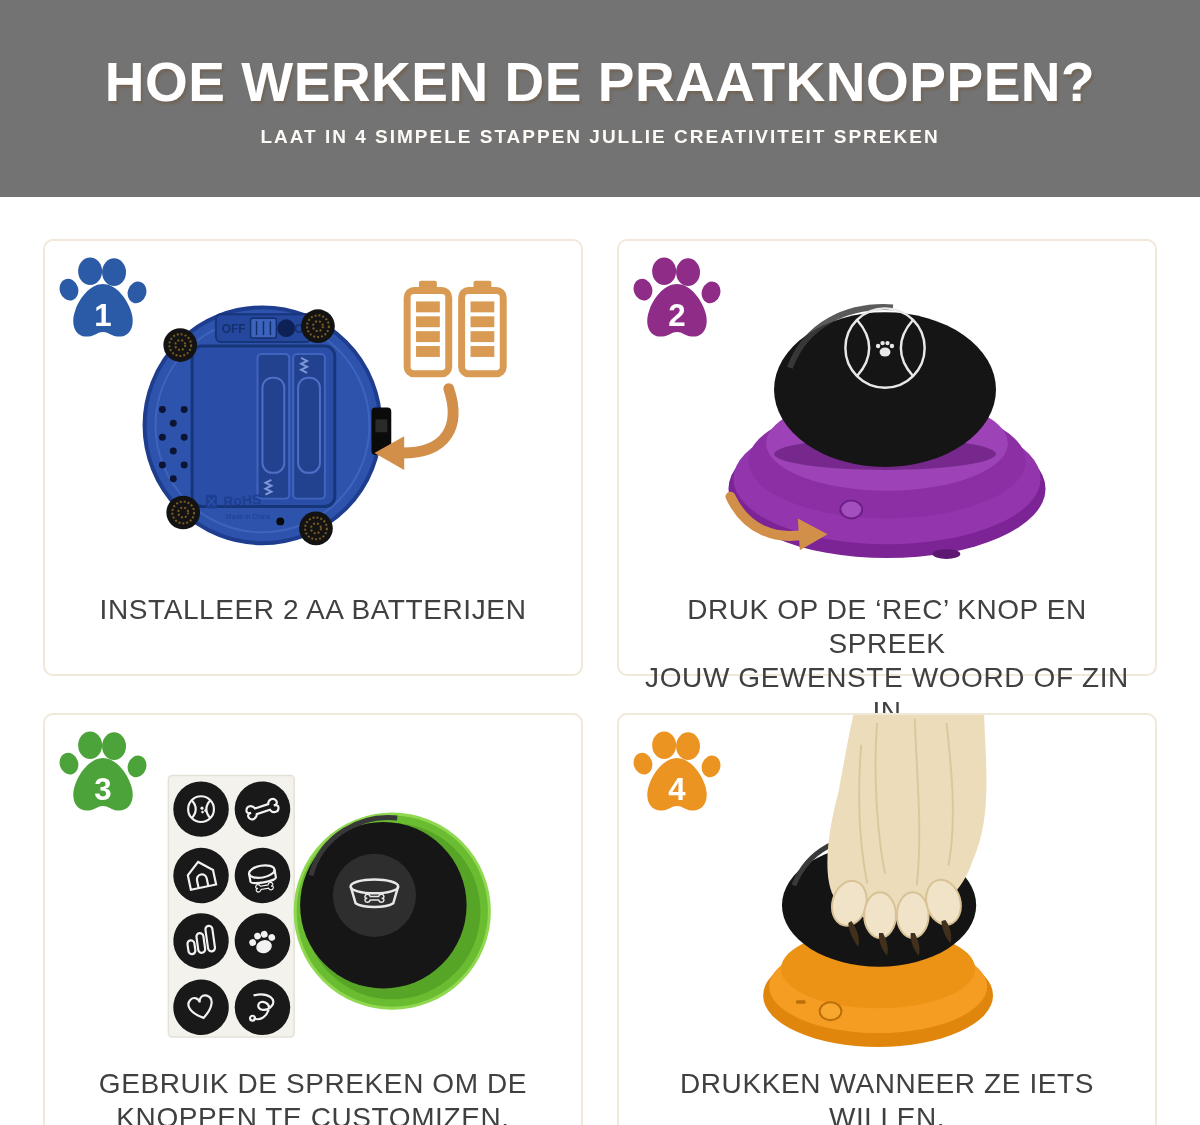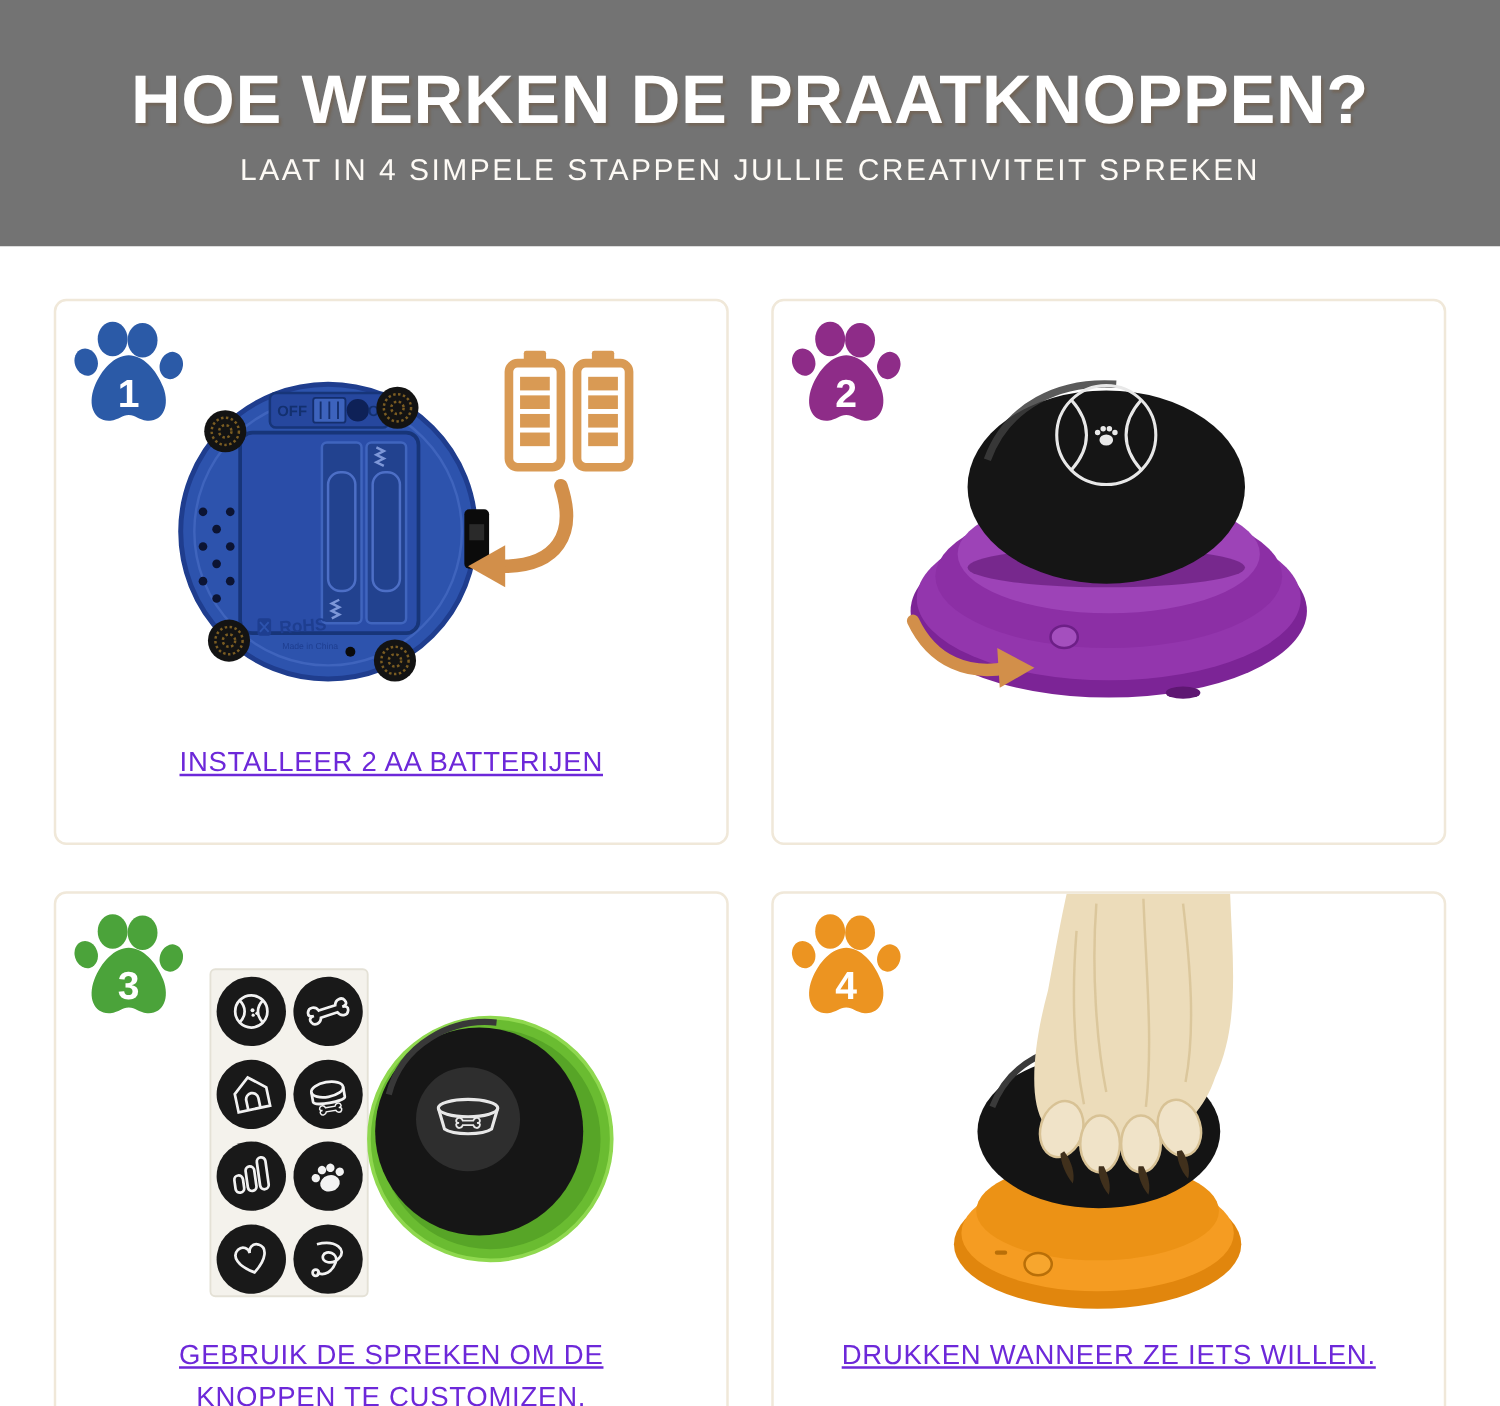--- a/index.html
+++ b/index.html
@@ -9,36 +9,36 @@
   }
   .header{
     height:197px;background:#737373;display:flex;flex-direction:column;
     align-items:center;justify-content:center;text-align:center;
   }
   .title{
     margin:0 0 12px 0;color:#ffffff;font-size:55px;font-weight:700;
     letter-spacing:0.5px;text-shadow:2px 3px 2px rgba(110,62,15,0.25);
   }
   .subtitle{
-    color:#fdfaf5;font-size:24px;font-weight:400;letter-spacing:2px;
+    color:#fdfaf5;font-size:19px;font-weight:700;letter-spacing:2px;
   }
   .grid{
     display:grid;grid-template-columns:540px 540px;column-gap:34px;row-gap:37px;
     padding:42px 43px 0 43px;
   }
   .card{
     position:relative;width:540px;height:437px;box-sizing:border-box;
     background:#ffffff;border:2px solid #f0e8d9;border-radius:10px;
   }
   .paw-badge{position:absolute;top:10px;left:12px;width:92px;height:92px;}
   .paw-num{font-weight:bold;}
   .illus{position:absolute;left:0;top:0;width:100%;height:100%;}
   .caption{
     position:absolute;top:352px;left:8px;right:8px;text-align:center;
-    color:#6d28d9;font-size:22px;line-height:34px;letter-spacing:0.6px;text-decoration:underline;
+    color:#404040;font-size:28px;line-height:34px;letter-spacing:0.6px;
   }
 </style>
 </head>
 <body>
 
 <header class="header">
   <h1 class="title">HOE WERKEN DE PRAATKNOPPEN?</h1>
   <div class="subtitle">LAAT IN 4 SIMPELE STAPPEN JULLIE CREATIVITEIT SPREKEN</div>
 </header>
 
@@ -185,20 +185,24 @@
     <svg class="paw-badge" viewBox="0 0 100 100">
       <g fill="#8e2c88">
         <ellipse cx="13" cy="42" rx="10" ry="12" transform="rotate(-18 13 42)"></ellipse>
         <ellipse cx="36" cy="22" rx="13" ry="15"></ellipse>
         <ellipse cx="62" cy="23" rx="13" ry="15"></ellipse>
         <ellipse cx="87" cy="45" rx="10" ry="12" transform="rotate(18 87 45)"></ellipse>
         <path d="M 50 36 C 62 36 74 48 80 64 C 86 80 80 94 66 93 C 58 92 56 88 50 88 C 44 88 42 92 34 93 C 20 94 14 80 20 64 C 26 48 38 36 50 36 Z"></path>
       </g>
       <text class="paw-num" x="50" y="81" font-size="34" fill="#ffffff" text-anchor="middle">2</text>
     </svg>
+    <div class="caption">
+      <div>DRUK OP DE ‘REC’ KNOP EN SPREEK</div>
+      <div>JOUW GEWENSTE WOORD OF ZIN IN</div>
+    </div>
   </section>
 
   <section class="card">
     <svg class="illus" viewBox="0 0 540 437">
       <g>
         <rect x="124" y="61" width="127" height="264" rx="4" fill="#f4f2ec" stroke="#e4e1d6" stroke-width="1.5"></rect>
         <g transform="translate(157,95)">
           <circle r="28" fill="#191919"></circle>
           <g stroke="#f2f2f2" stroke-width="2.2" fill="none">
             <circle r="13"></circle>

